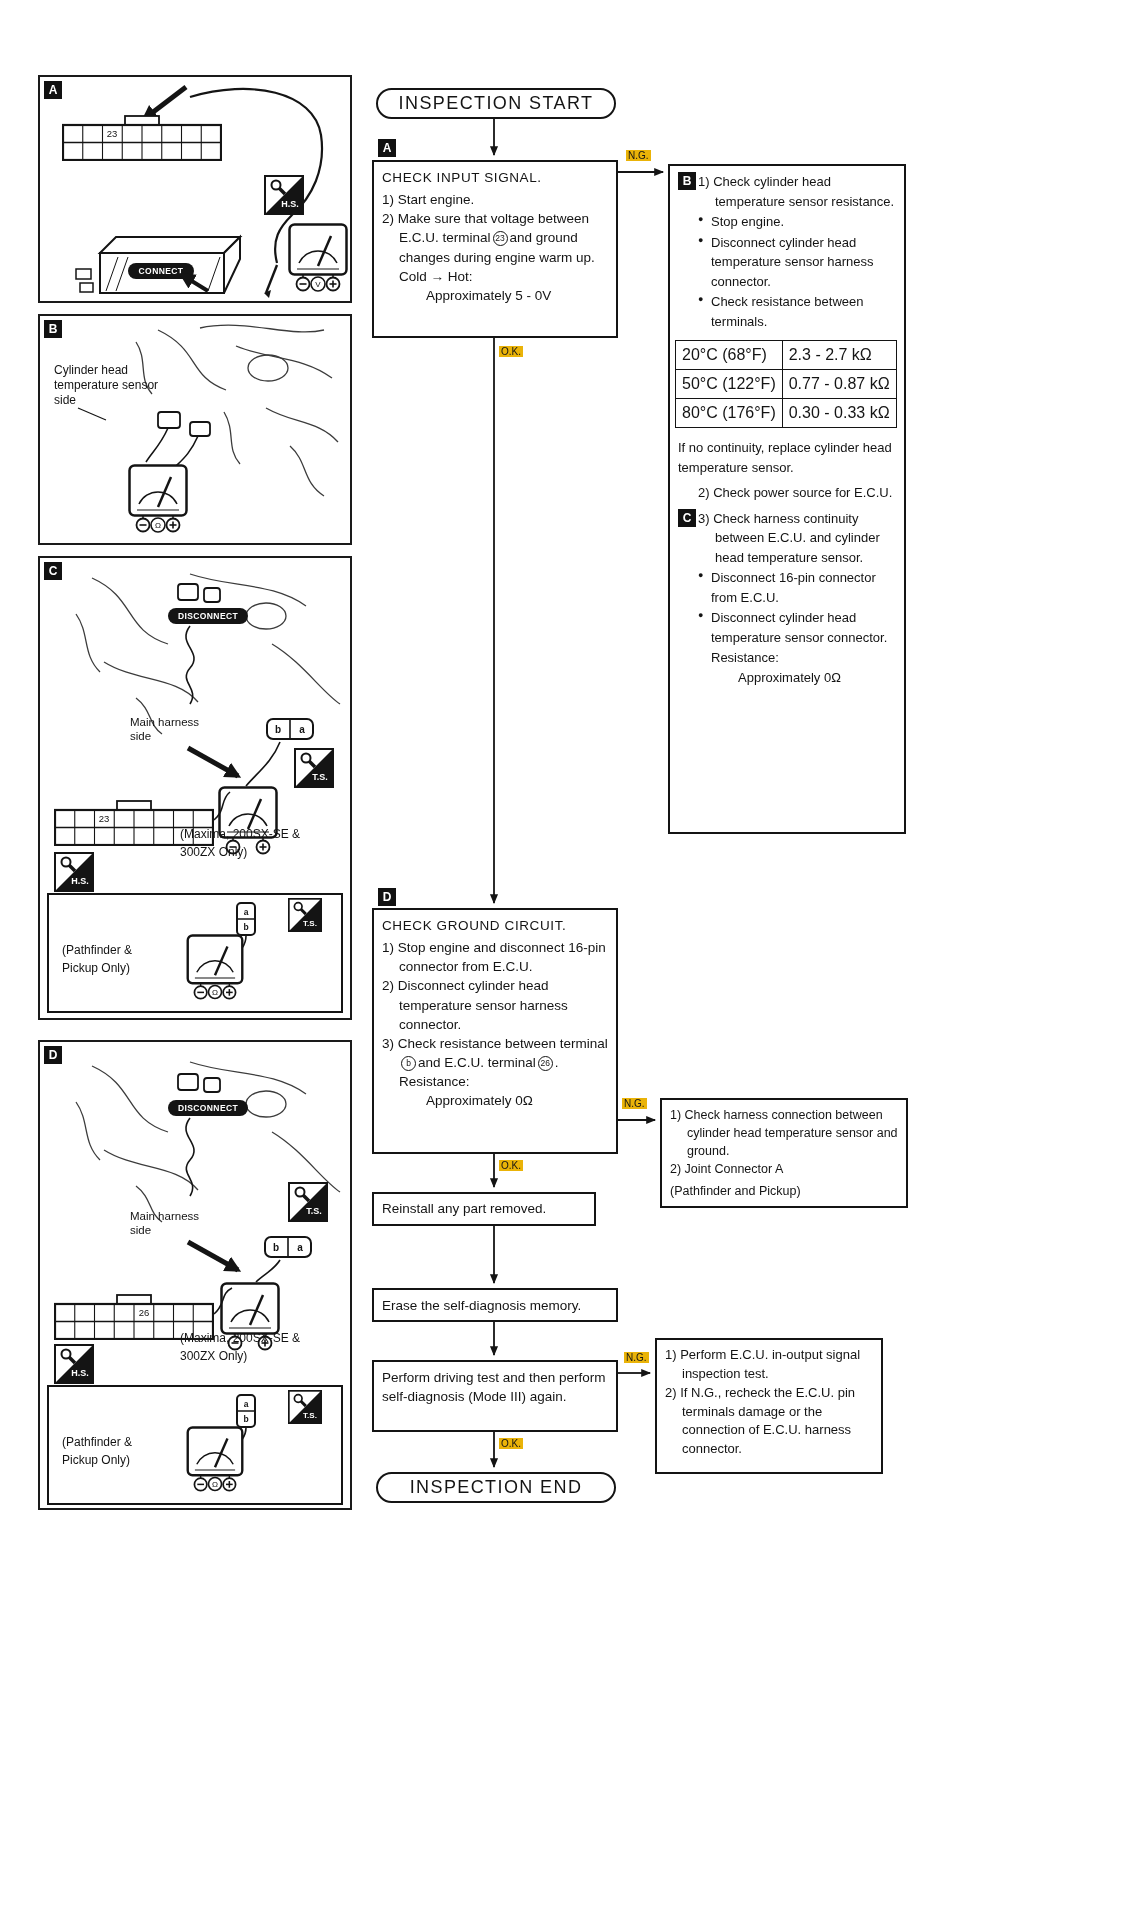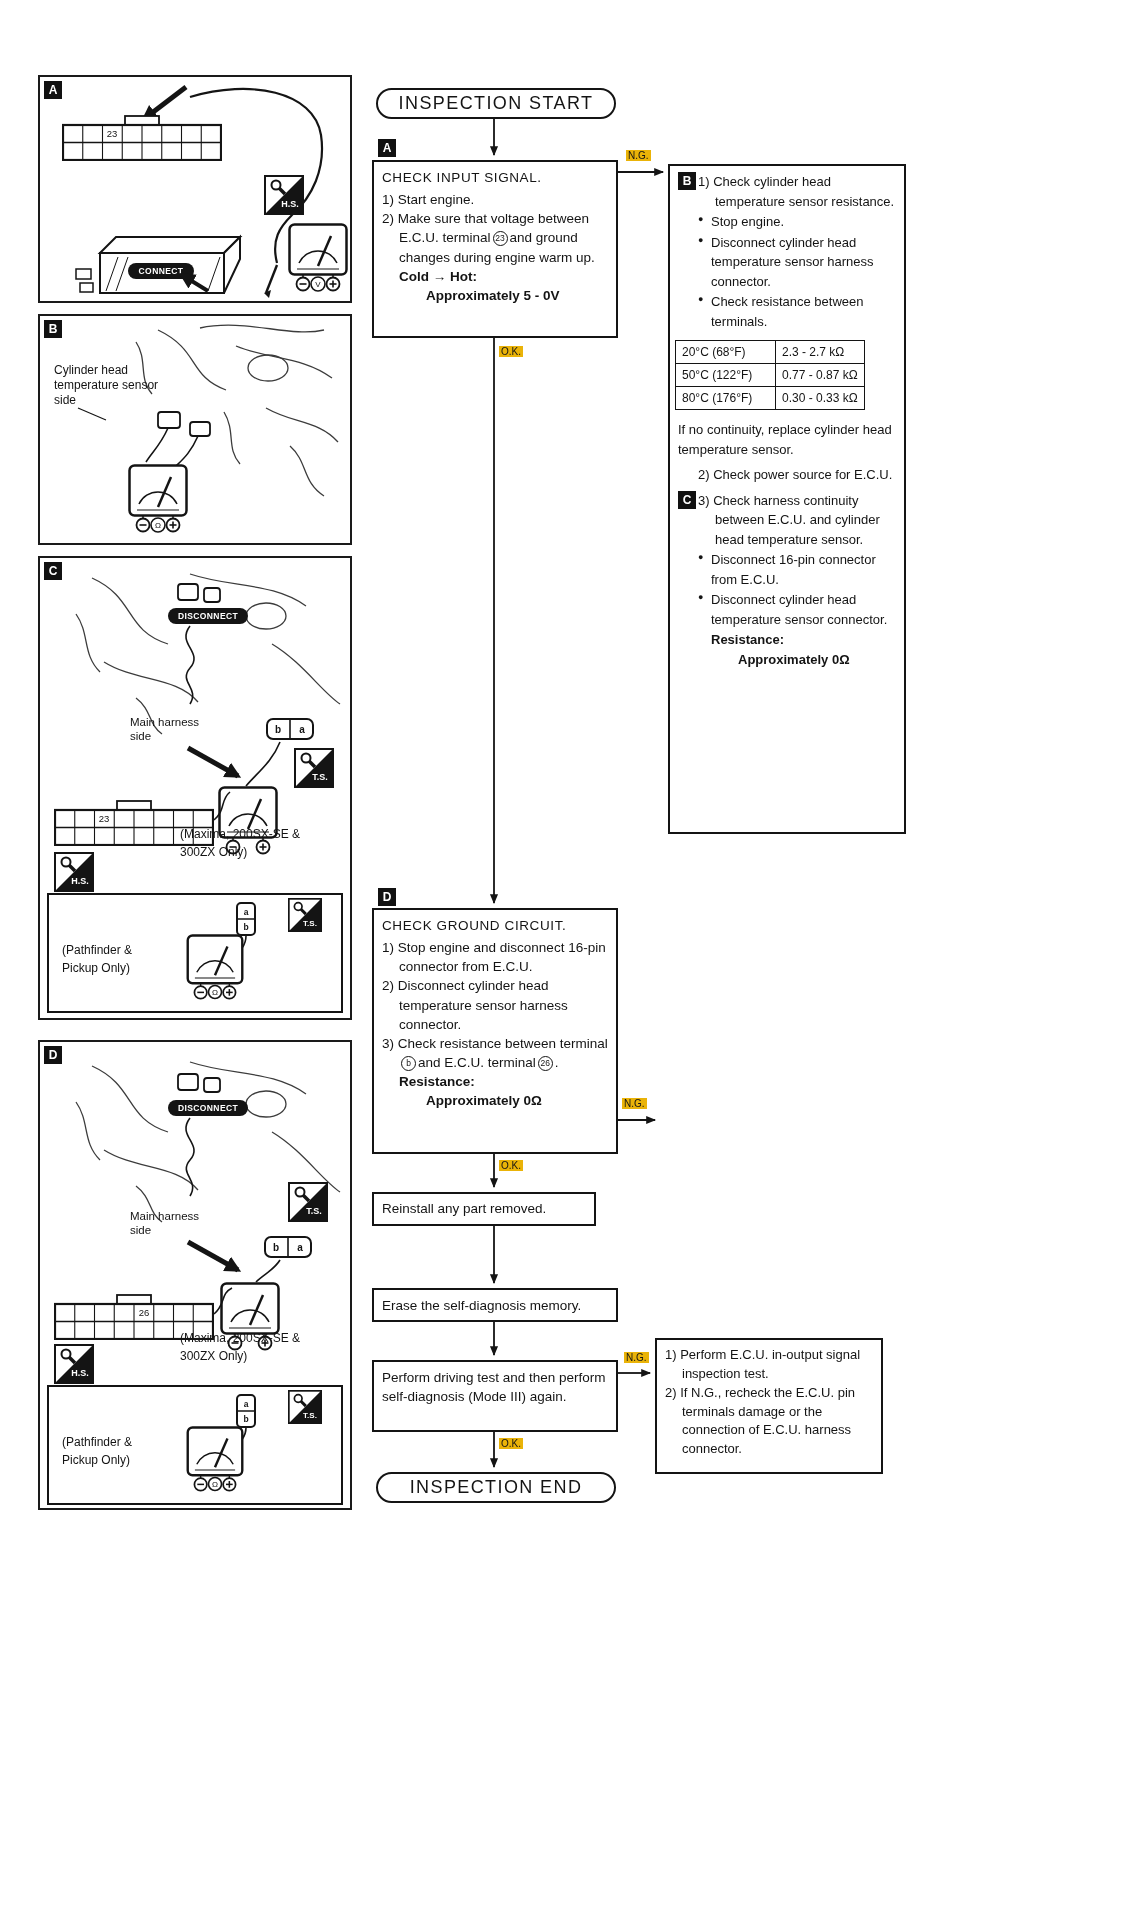--- a/index.html
+++ b/index.html
@@ -11,36 +11,36 @@
   .ptag{position:absolute;top:4px;left:4px;width:18px;height:18px;z-index:2}
   .ptag,.tag{background:#111;color:#fff;font-weight:bold;font-size:12px;
              display:flex;align-items:center;justify-content:center}
   .tag{width:18px;height:18px;flex:0 0 18px}
   .fbox{position:absolute;border:2px solid #141414;background:#fff;
         padding:6px 8px;font-size:13.5px;line-height:1.42}
   .rounded{border-radius:17px;display:flex;align-items:center;justify-content:center;
            padding:0;font-size:18px;letter-spacing:1.4px}
   .ftitle{letter-spacing:.6px;margin-bottom:3px}
   .hang{padding-left:17px;text-indent:-17px}
-  .b{font-weight:bold}
+  .b{font-weight:normal}
   .ind1{margin-left:17px}
   .ind2{margin-left:44px}
   .circ{display:inline-block;width:15px;height:15px;line-height:12px;border:1.3px solid #141414;
         border-radius:50%;font-size:8.5px;text-align:center;vertical-align:1px;margin:0 2px;text-indent:0}
   .flabel{position:absolute;font-size:10px;background:#eab308;padding:0 2px}
   .rb{font-size:13px;line-height:1.5}
   .trow{display:flex;gap:2px;margin-bottom:1px}
   .trow .item{flex:1;padding-left:17px;text-indent:-17px}
   .ml{margin-left:20px}
   .bl{margin-left:20px;padding-left:13px;position:relative;margin-bottom:1px}
   .blt{position:absolute;left:0;top:1px;font-size:9px}
   .chk{margin-left:33px}
   .mt6{margin-top:6px}
   table.rtab{border-collapse:collapse;margin:9px 0 10px -3px}
-  .rtab td{border:1.7px solid #141414;padding:2px 6px;font-size:12px;white-space:nowrap}
+  .rtab td{border:1.7px solid #141414;padding:2px 6px;font-size:16px;white-space:nowrap}
   .rtab td.t1{min-width:100px}
   svg text{font-family:"Liberation Sans",sans-serif;fill:#141414}
   .badge-txt{fill:#fff;font-weight:bold;font-size:9px;text-anchor:middle}
   .badge-txt.sm{font-size:8px}
   .pill-txt{fill:#fff;font-weight:bold;font-size:8.5px;text-anchor:middle;letter-spacing:.4px}
   .cap{font-size:12px}
   .cap-sm{font-size:11.5px}
   .term{font-size:10px;text-anchor:middle;font-weight:bold}
   .term-sm{font-size:8.5px;text-anchor:middle;font-weight:bold}
   .pin{font-size:9.5px;text-anchor:middle}
@@ -335,20 +335,25 @@
     <div class="hang">
       <span>3) Check resistance between terminal</span><span class="circ">b</span><span>and E.C.U. terminal</span><span class="circ">26</span><span>.</span>
     </div>
     <div class="b ind1">Resistance:</div>
     <div class="b ind2">Approximately 0Ω</div>
   </div>
 
   <span class="flabel" style="left:622px;top:1098px">N.G.</span>
   <span class="flabel" style="left:499px;top:1160px">O.K.</span>
 
+  <div class="fbox" style="left:660px;top:1098px;width:248px;min-height:100px;font-size:12.5px;line-height:1.45">
+    <div class="hang">1) Check harness connection between cylinder head temperature sensor and ground.</div>
+    <div class="hang">2) Joint Connector A</div>
+    <div style="margin-top:3px">(Pathfinder and Pickup)</div>
+  </div>
 
   <div class="fbox" style="left:372px;top:1192px;width:224px;height:34px;display:flex;align-items:center">
     <span>Reinstall any part removed.</span>
   </div>
 
   <div class="fbox" style="left:372px;top:1288px;width:246px;height:34px;display:flex;align-items:flex-start">
     <span>Erase the self-diagnosis memory.</span>
   </div>
 
   <div class="fbox" style="left:372px;top:1360px;width:246px;height:72px">

